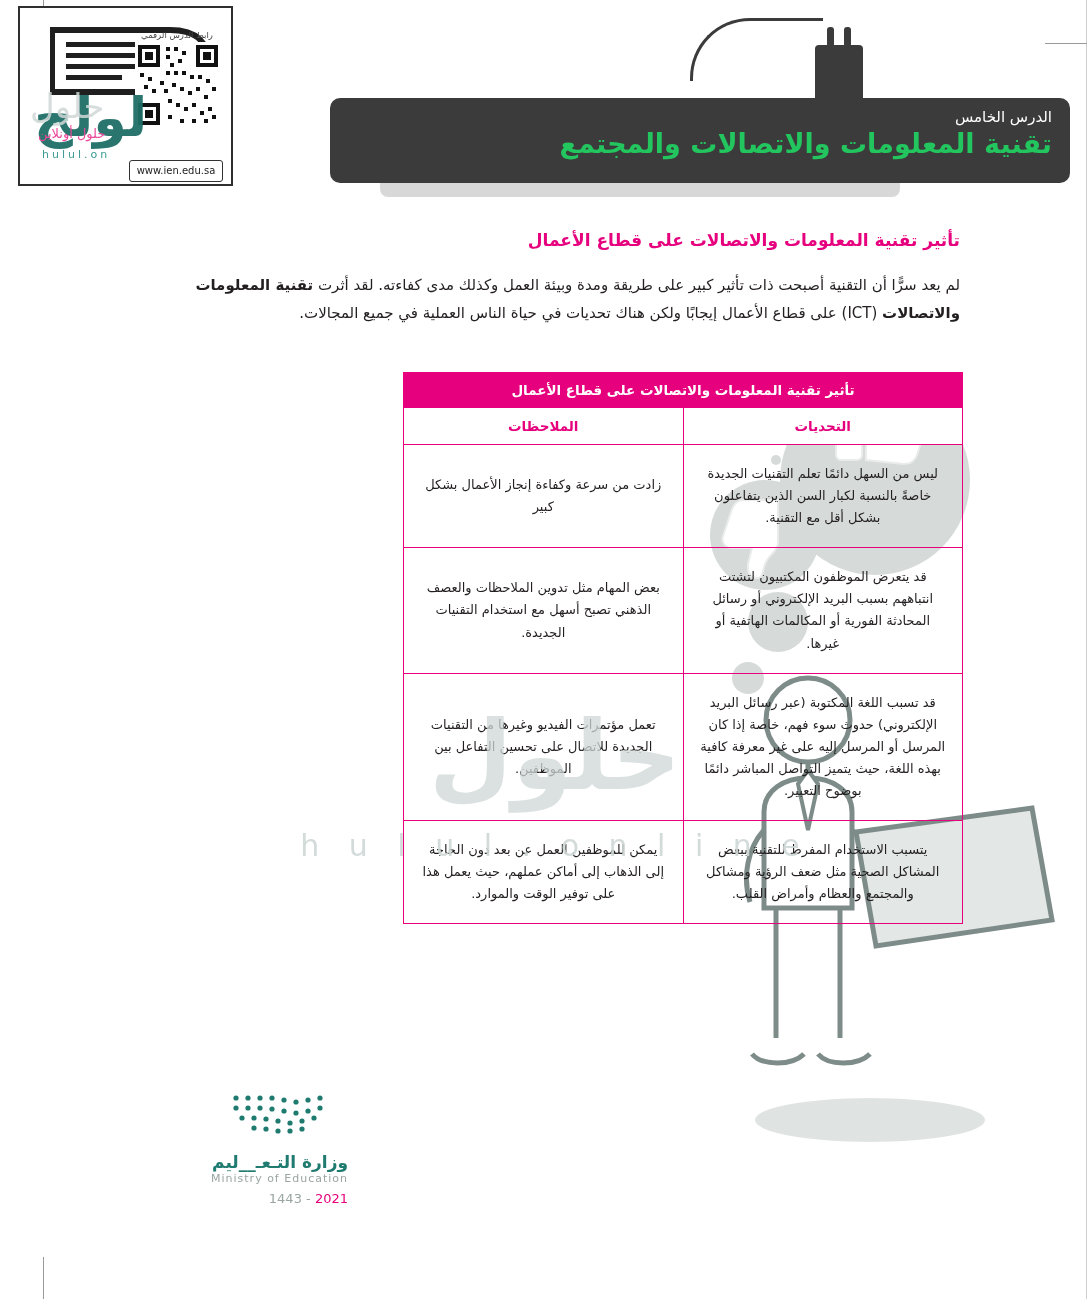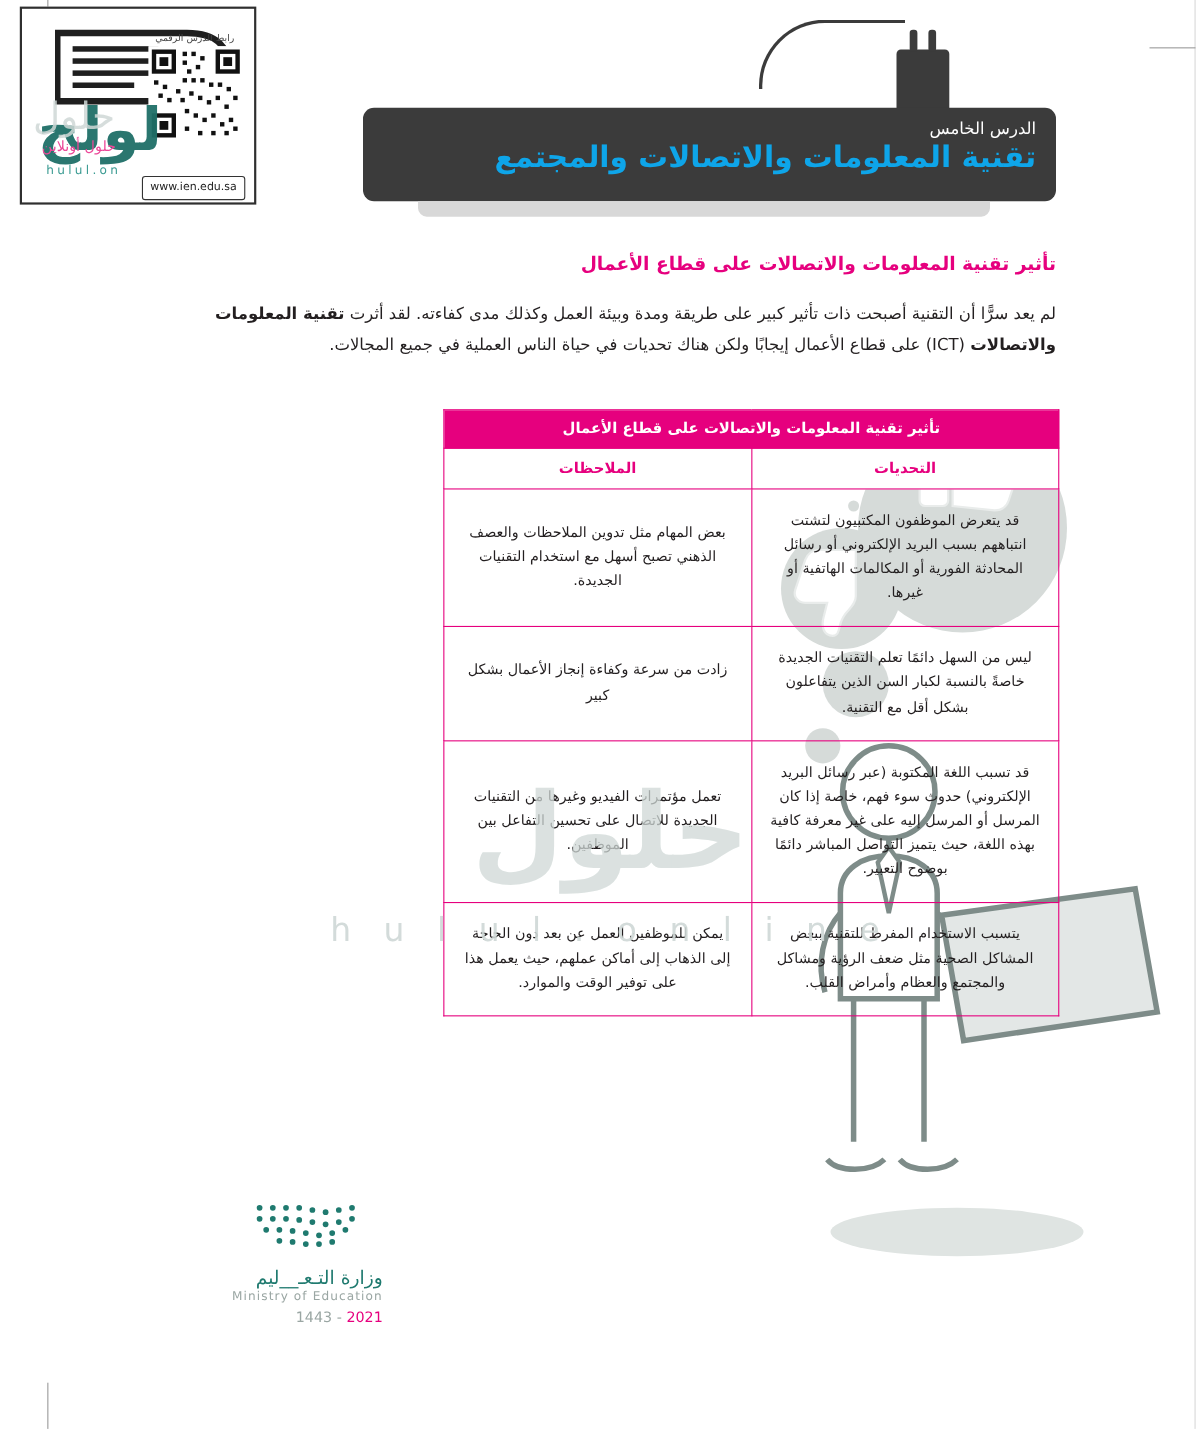--- a/index.html
+++ b/index.html
@@ -40,32 +40,32 @@
     position:absolute;left:22px;top:140px;font-size:11px;color:#3a9b92;
     letter-spacing:3px;
     text-align:center;
   }
   .logo-sub2{
     position:absolute;left:18px;top:118px;font-size:13px;color:#ec4899;
   }
 
   
   .title-plate{
-    position:absolute;left:330px;top:98px;width:630px;height:85px;
+    position:absolute;left:330px;top:98px;width:740px;height:85px;
     background:#3b3b3b;border-radius:10px;
   }
   .title-plate:after{
     content:"";position:absolute;left:50px;top:85px;width:520px;height:14px;
     background:#d8d8d8;border-bottom-left-radius:8px;border-bottom-right-radius:8px;
   }
   .title-lesson{
     position:absolute;right:18px;top:10px;color:#ffffff;font-size:15px;
   }
   .title-main{
-    position:absolute;right:18px;top:30px;color:#0ea5e9;font-size:27px;font-weight:bold;
+    position:absolute;right:18px;top:30px;color:#22c55e;font-size:27px;font-weight:bold;
   }
   .plug{
     position:absolute;left:815px;top:45px;width:48px;height:62px;background:#3b3b3b;
     border-radius:4px;
   }
   .plug i{position:absolute;top:-18px;width:7px;height:20px;background:#3b3b3b;border-radius:3px;}
   .plug i.p1{left:12px;}
   .plug i.p2{left:29px;}
   .cord{
     position:absolute;left:690px;top:18px;width:130px;height:60px;
@@ -117,21 +117,21 @@
     color:#cfd8d6;font-size:30px;letter-spacing:10px;opacity:.9;pointer-events:none;
   }
   .wm-top{
     position:absolute;left:30px;top:86px;color:#cfd8d6;font-size:34px;
     opacity:.85;pointer-events:none;
   }
 
   
   .moe{position:absolute;left:118px;top:1090px;width:230px;}
   .moe-dots{position:relative;width:120px;height:50px;}
-  .moe-ar{margin-top:8px;color:#1f7a6f;font-size:17px;letter-spacing:2px;}
+  .moe-ar{margin-top:8px;color:#1f7a6f;font-size:17px;letter-spacing:2px;font-weight:bold;}
   .moe-en{color:#9aa6a3;font-size:11px;letter-spacing:1px;}
   .moe-yr{margin-top:6px;color:#9aa6a3;font-size:13px;}
   .moe-yr .pink{color:#e6007e;}
 </style>
 </head>
 <body>
 
 <div class="edge-v-right"></div>
 <div class="edge-tick" style="left:43px;top:0;"></div>
 <div class="edge-tick" style="left:43px;top:1257px;"></div>
@@ -266,26 +266,26 @@
     <tr>
       <th colspan="2">تأثير تقنية المعلومات والاتصالات على قطاع الأعمال</th>
     </tr>
   </thead>
   <tbody>
     <tr class="subhead">
       <td>التحديات</td>
       <td>الملاحظات</td>
     </tr>
     <tr>
+      <td class="cell">ليس من السهل دائمًا تعلم التقنيات الجديدة خاصةً بالنسبة لكبار السن الذين يتفاعلون بشكل أقل مع التقنية.</td>
+      <td class="cell">زادت من سرعة وكفاءة إنجاز الأعمال بشكل كبير</td>
+    </tr>
+    <tr>
       <td class="cell">قد يتعرض الموظفون المكتبيون لتشتت انتباههم بسبب البريد الإلكتروني أو رسائل المحادثة الفورية أو المكالمات الهاتفية أو غيرها.</td>
       <td class="cell">بعض المهام مثل تدوين الملاحظات والعصف الذهني تصبح أسهل مع استخدام التقنيات الجديدة.</td>
-    </tr>
-    <tr>
-      <td class="cell">ليس من السهل دائمًا تعلم التقنيات الجديدة خاصةً بالنسبة لكبار السن الذين يتفاعلون بشكل أقل مع التقنية.</td>
-      <td class="cell">زادت من سرعة وكفاءة إنجاز الأعمال بشكل كبير</td>
     </tr>
     <tr>
       <td class="cell">قد تسبب اللغة المكتوبة (عبر رسائل البريد الإلكتروني) حدوث سوء فهم، خاصة إذا كان المرسل أو المرسل إليه على غير معرفة كافية بهذه اللغة، حيث يتميز التواصل المباشر دائمًا بوضوح التعبير.</td>
       <td class="cell">تعمل مؤتمرات الفيديو وغيرها من التقنيات الجديدة للاتصال على تحسين التفاعل بين الموظفين.</td>
     </tr>
     <tr>
       <td class="cell">يتسبب الاستخدام المفرط للتقنية ببعض المشاكل الصحية مثل ضعف الرؤية ومشاكل والمجتمع والعظام وأمراض القلب.</td>
       <td class="cell">يمكن للموظفين العمل عن بعد دون الحاجة إلى الذهاب إلى أماكن عملهم، حيث يعمل هذا على توفير الوقت والموارد.</td>
     </tr>
   </tbody>

